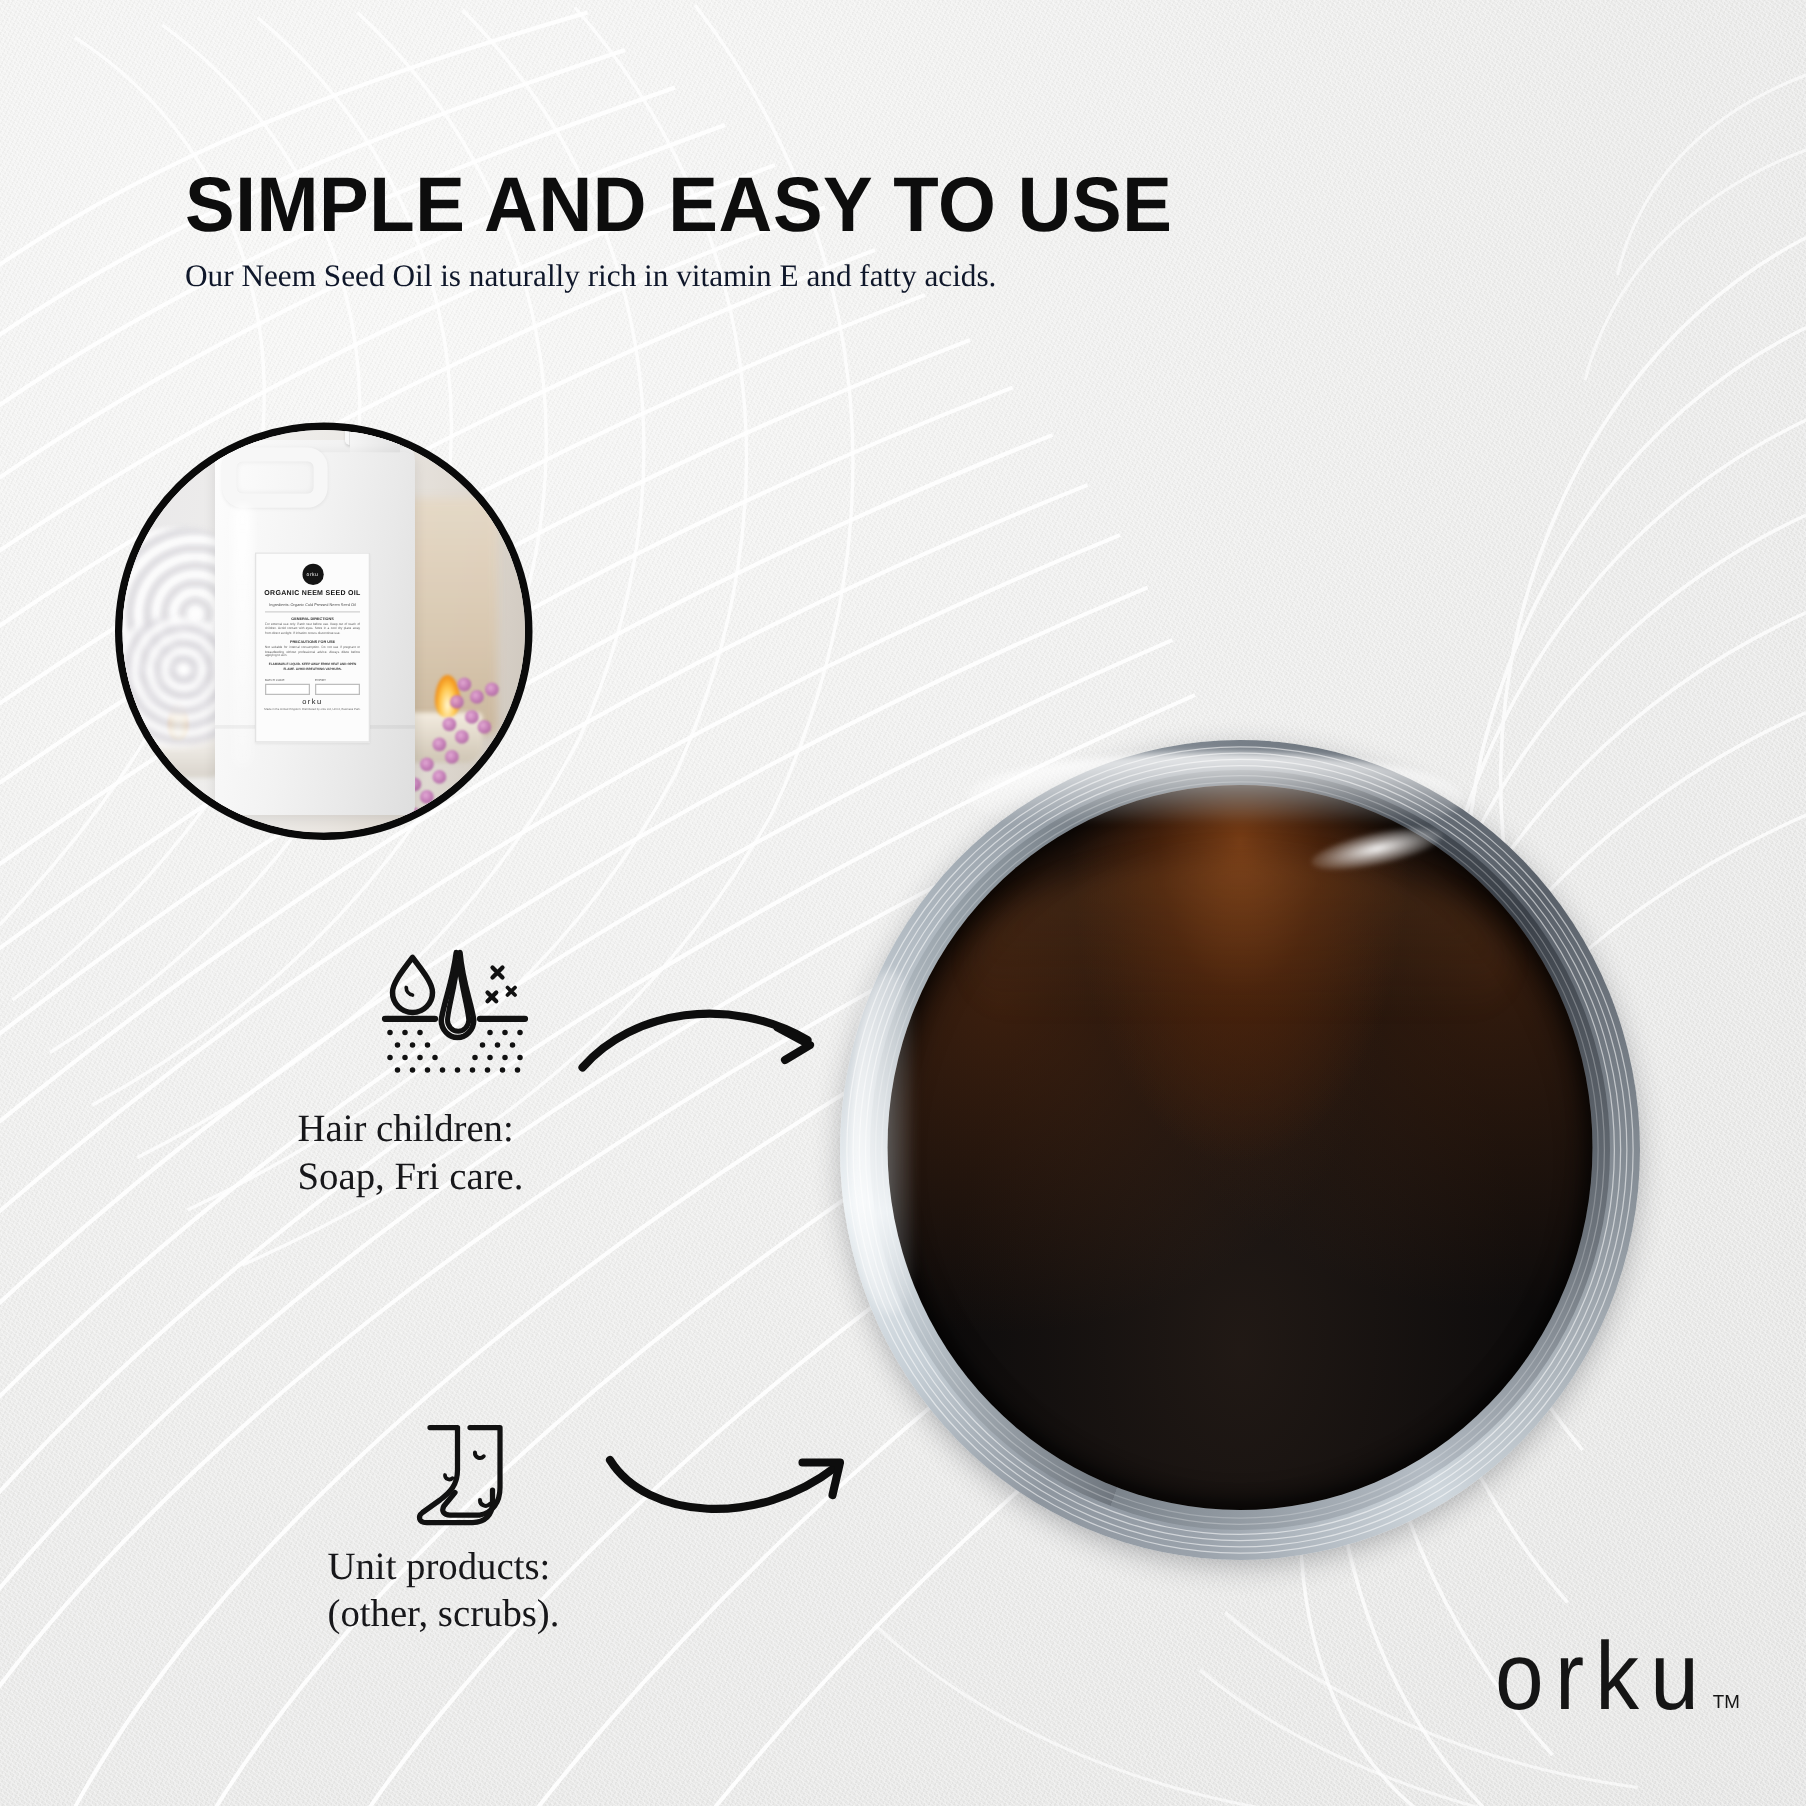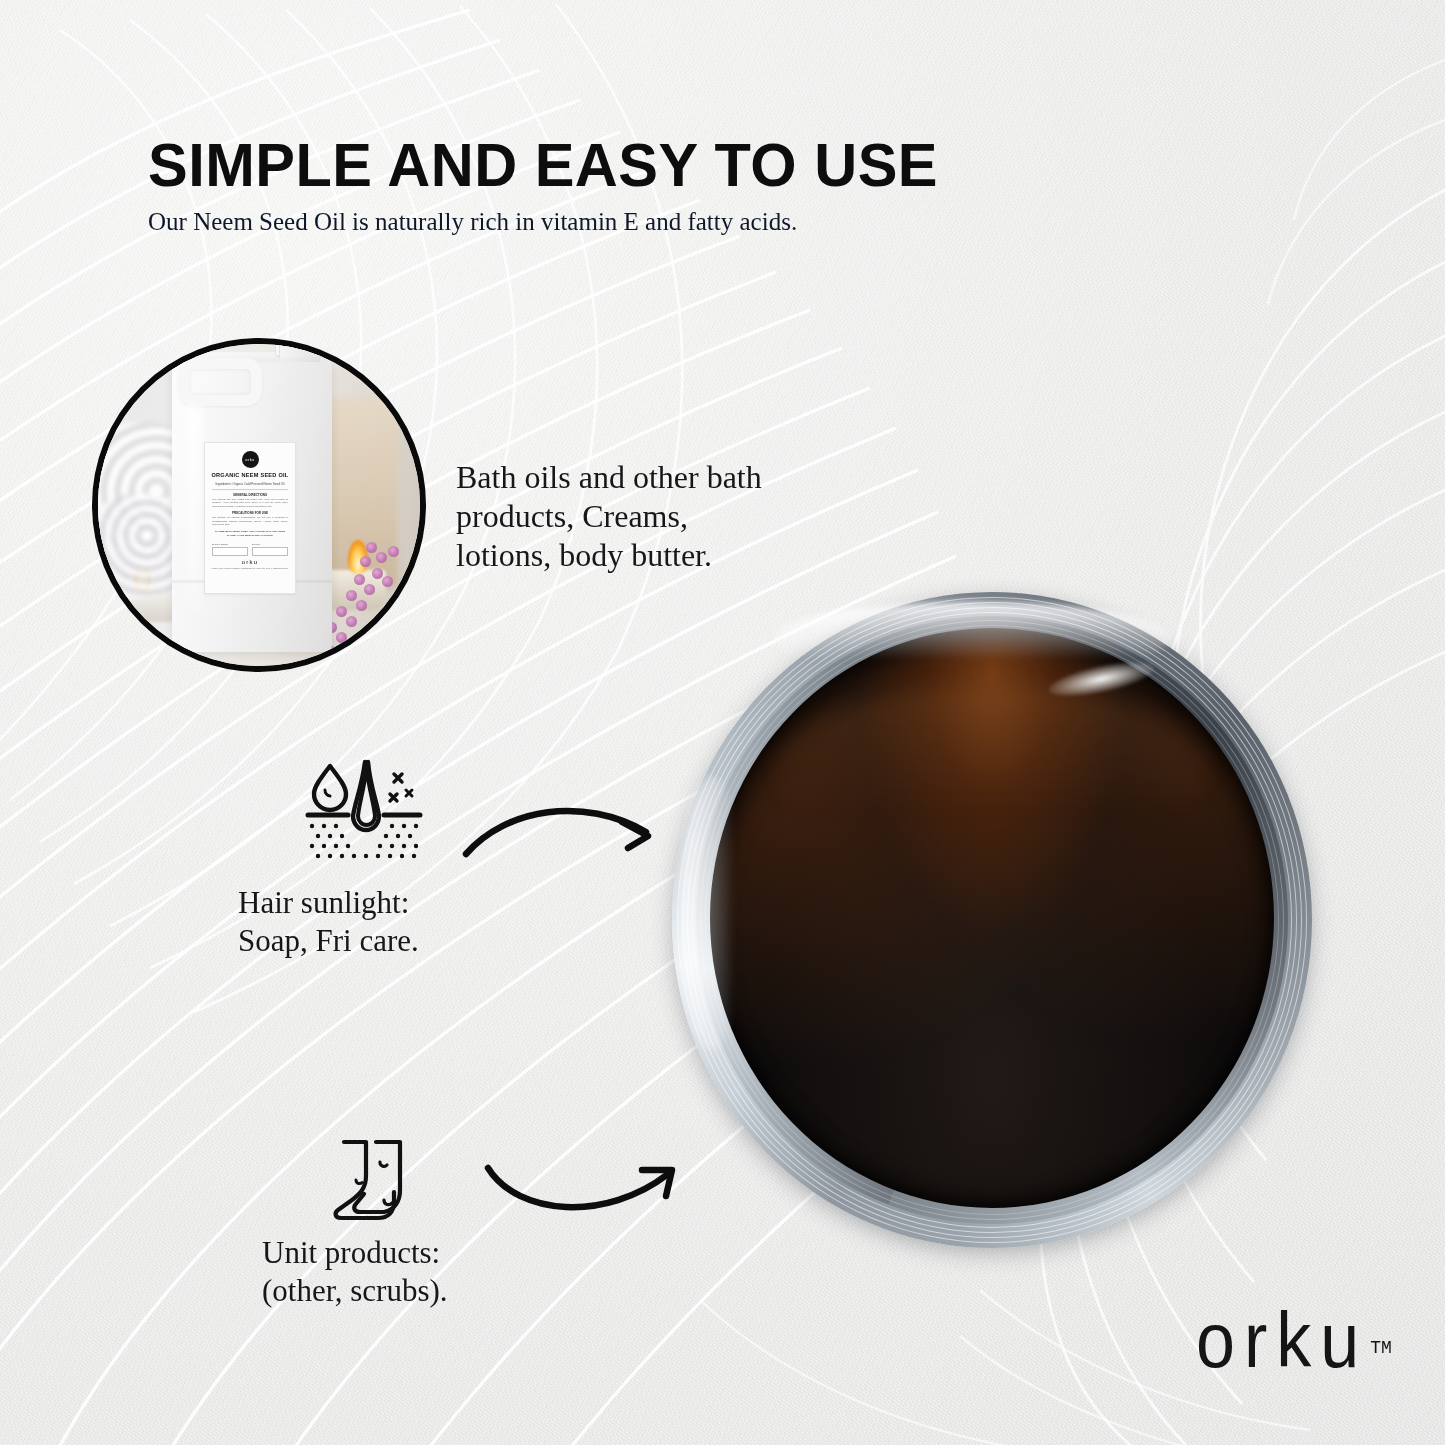--- a/index.html
+++ b/index.html
@@ -292,22 +292,22 @@
     position:absolute; left:1196px; top:1312px;
     display:flex; align-items:flex-end;
   }
   .brand-word{
     font-family:"Liberation Sans", sans-serif;
     font-size:70px; font-weight:300; letter-spacing:9px;
     color:#151515; line-height:.92;
     transform:scaleY(1.1); transform-origin:bottom left;
   }
   .brand-tm{
-    font-family:Liberation Mono, monospace;
-    font-size:18px; color:#151515; margin-left:2px; margin-bottom:18px;
+    font-family:Liberation Sans, sans-serif;
+    font-size:15px; color:#151515; margin-left:2px; margin-bottom:6px;
     letter-spacing:0;
   }
 </style>
 </head>
 <body>
 
 <div class="canvas">
 
   <div class="bg-texture"></div>
   <div class="bg-grain"></div>
@@ -435,25 +435,20 @@
             <b>EXPIRY</b>
             <i></i>
           </div>
         </div>
         <div class="label-foot-logo">orku</div>
         <div class="label-addr">Made in the United Kingdom. Distributed by orku Ltd, Unit 4, Business Park.</div>
       </div>
     </div>
   </div>
 
-  <div class="feature-text" id="bath-text">
-    <div>Bath oils and other bath</div>
-    <div>products, Creams,</div>
-    <div>lotions, body butter.</div>
-  </div>
 
   <div class="icon-box" id="hair-icon-box">
     <svg viewBox="0 0 124 112" width="124" height="112" fill="none" stroke="#111" stroke-width="4.4" stroke-linecap="round" stroke-linejoin="round">
 
       <path d="M28 10 C18 23 12 31 12 38 a16 16 0 0 0 32 0 c0 -7 -6 -15 -16 -28 z"></path>
       <path d="M23 34 a6 6 0 0 0 5 6" stroke-width="3"></path>
 
       <path d="M63 6 C60 30 53 46 51 60 a13 14 0 0 0 26 0 C75 46 68 30 66 6" stroke-width="4.4"></path>
       <path d="M64 14 C62 34 57 48 56 60 a8.5 9 0 0 0 17 0 C72 48 67 34 65 14" stroke-width="4"></path>
 
@@ -498,21 +493,21 @@
   </div>
 
   <div class="arrow" id="arrow-1">
     <svg viewBox="0 0 210 78" width="210" height="78" fill="none">
       <path d="M4 62 C44 16 122 4 184 40" stroke="#0d0d0d" stroke-width="6.5" stroke-linecap="round"></path>
       <path d="M160 30 L186 44 L166 56" stroke="#0d0d0d" stroke-width="6.5" stroke-linecap="round" stroke-linejoin="round" fill="none"></path>
     </svg>
   </div>
 
   <div class="feature-text" id="hair-text">
-    <div>Hair sunlight:</div>
+    <div>Hair children:</div>
     <div>Soap, Fri care.</div>
   </div>
 
   <div class="icon-box" id="feet-icon-box">
     <svg viewBox="0 0 84 92" width="84" height="92" fill="none" stroke="#111" stroke-width="4.2" stroke-linecap="round" stroke-linejoin="round">
 
       <path d="M46 6 L70 6 L70 54 C70 66 64 74 54 76 L30 76 C25 76 23 73 25 69 L34 58"></path>
 
       <path d="M14 6 L36 6 L36 40 C36 52 30 58 22 64 L8 74 C4 77 5 82 11 82 L48 82 C58 82 64 76 64 66 L64 56"></path>
 

